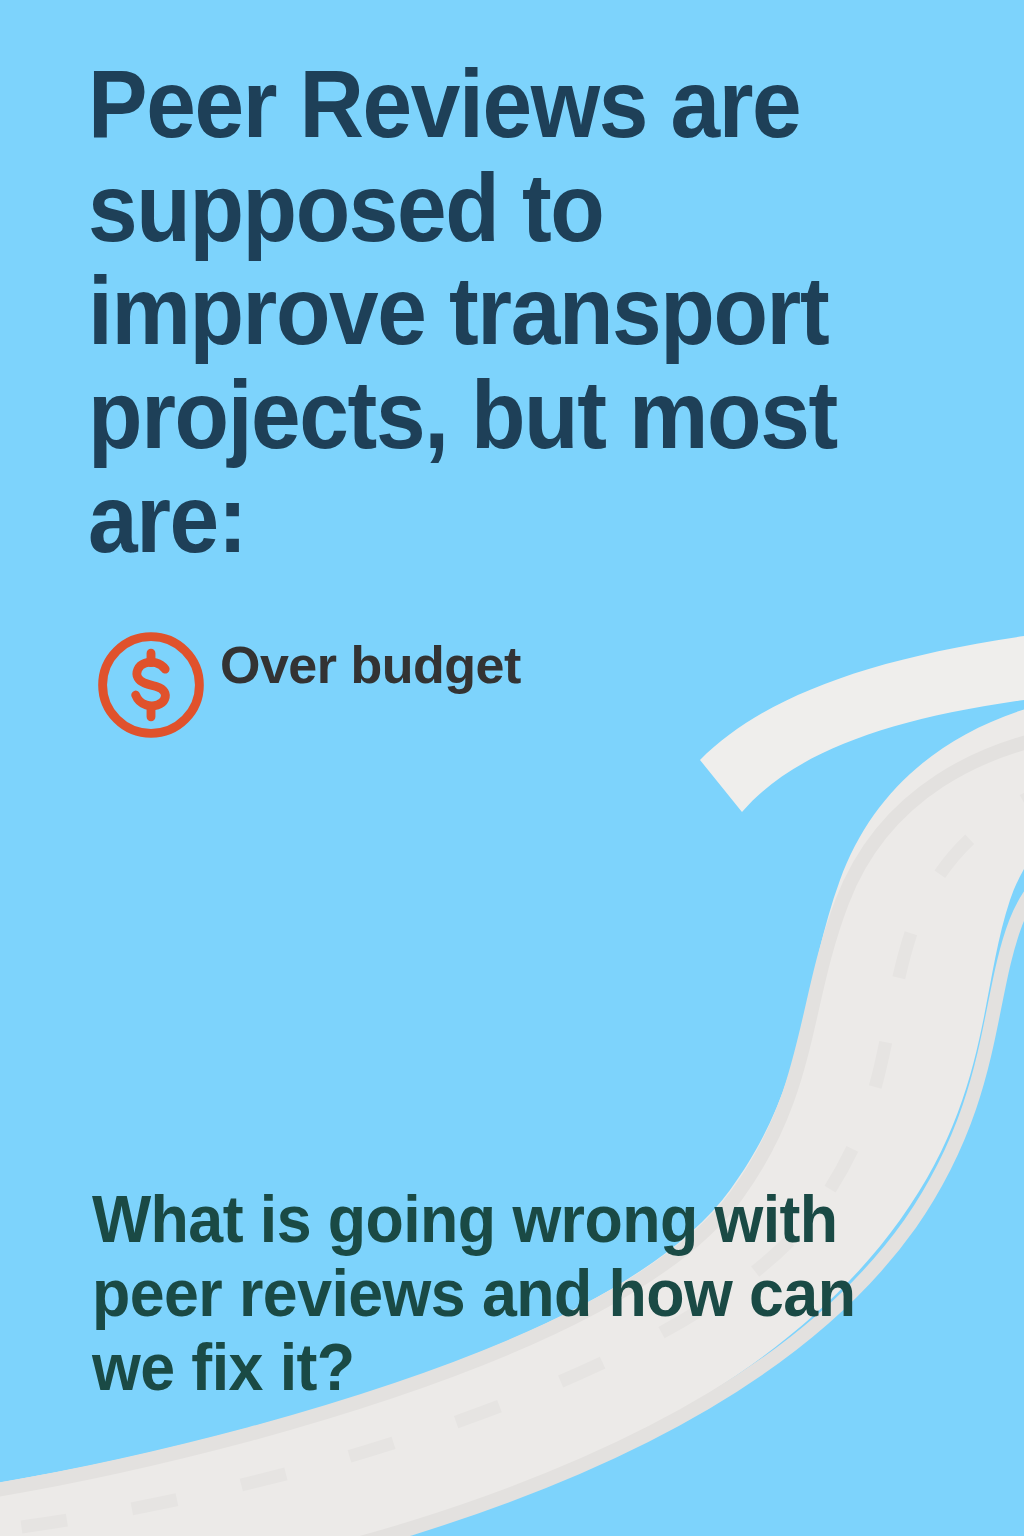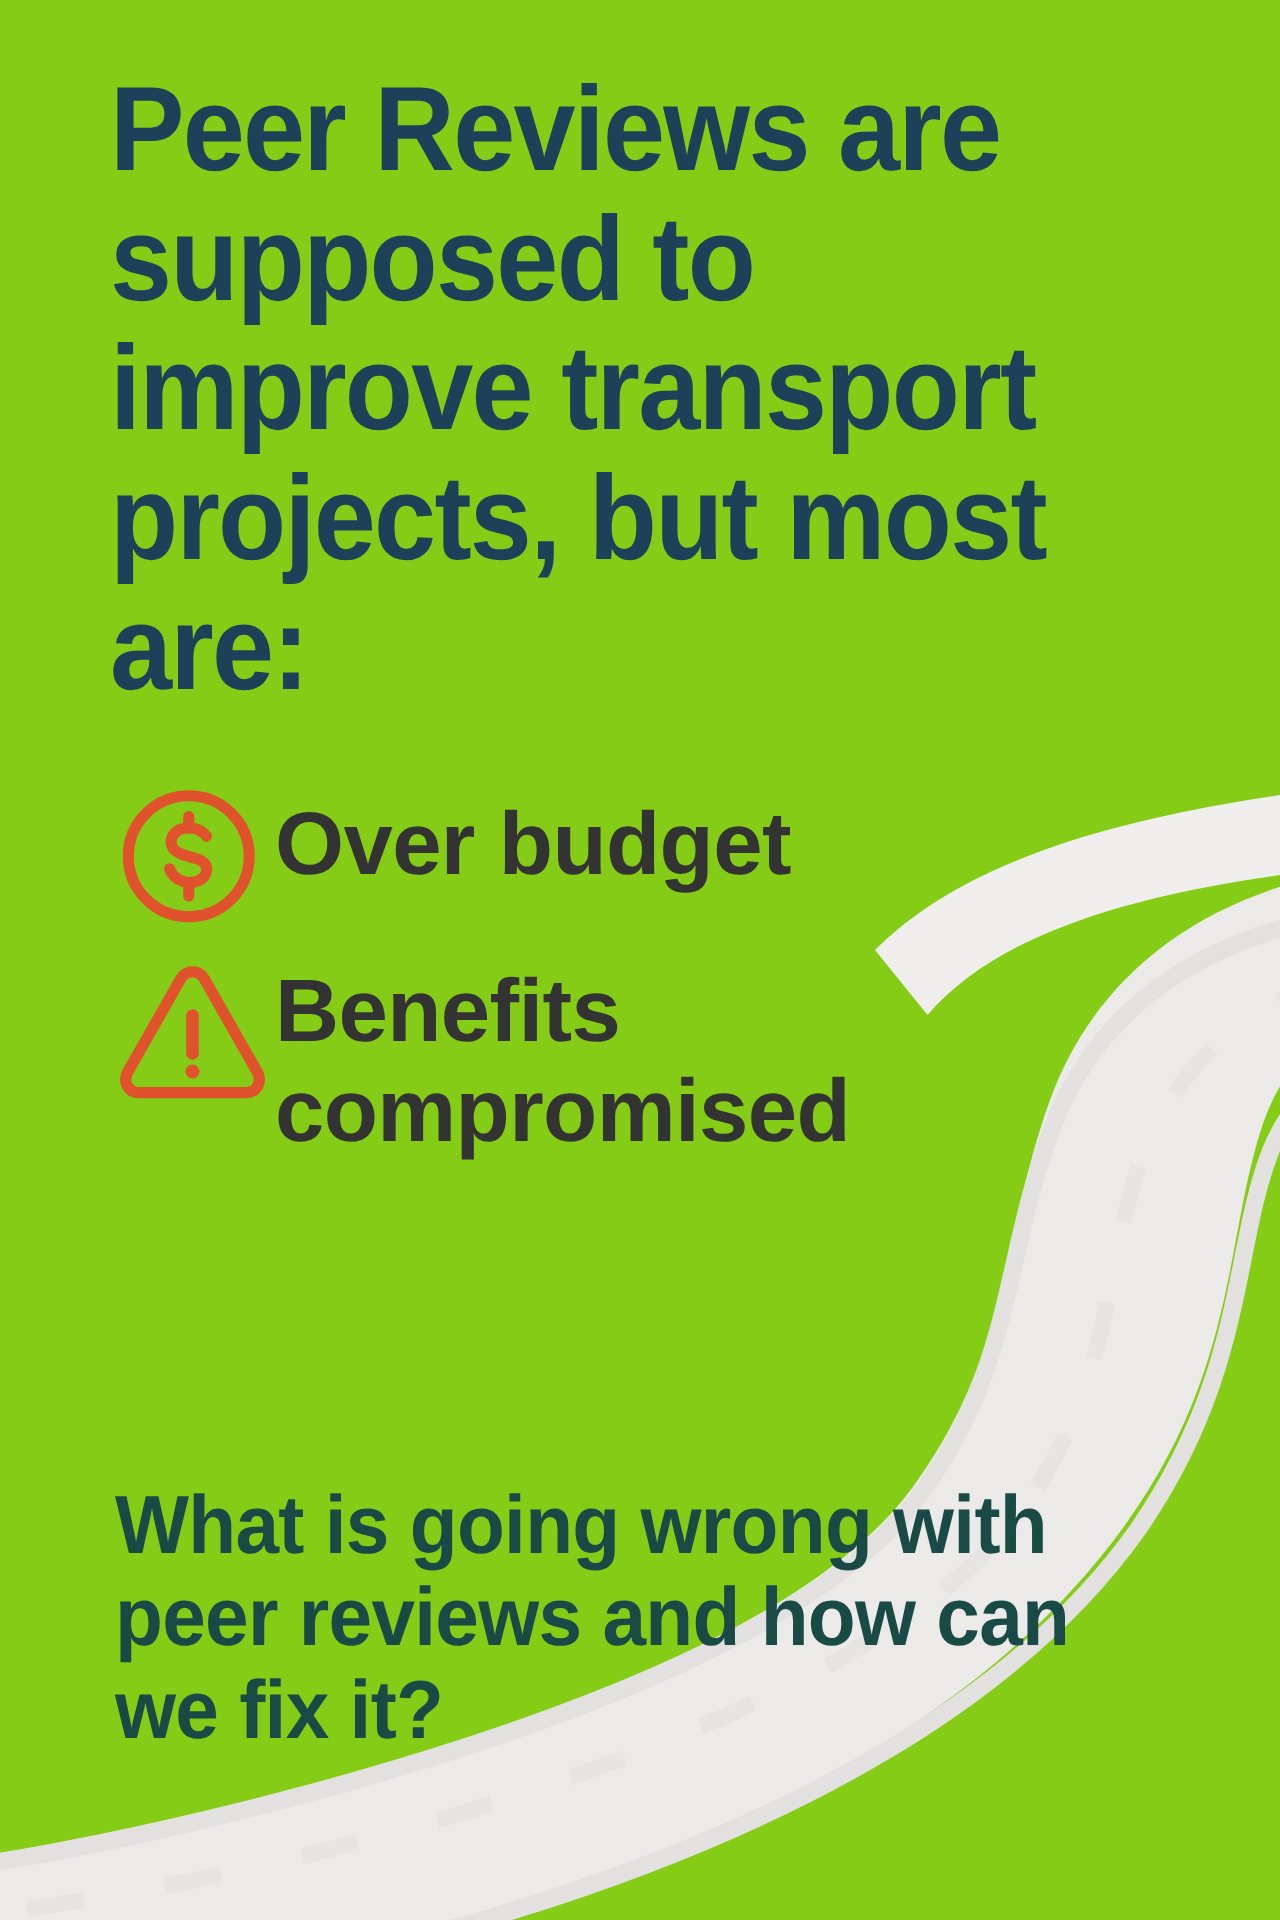--- a/index.html
+++ b/index.html
@@ -12,21 +12,21 @@
     background: #f4f3f1;
     font-family: "Liberation Sans", sans-serif;
     overflow: hidden;
     position: relative;
   }
 
   #poster {
     position: relative;
     width: 1024px;
     height: 1536px;
-    background: #84cc16;
+    background: #7dd3fc;
     overflow: hidden;
   }
 
   
   #road-bg {
     position: absolute;
     inset: 0;
     width: 1024px;
     height: 1536px;
     z-index: 0;
@@ -70,21 +70,21 @@
     height: 122px;
     display: flex;
     align-items: center;
     justify-content: flex-start;
   }
   .bullet-label {
     flex: 1 1 auto;
     color: #333333;
     font-family: "Liberation Sans", sans-serif;
     font-weight: 700;
-    font-size: 71px;
+    font-size: 52px;
     line-height: 1.12;
     letter-spacing: -0.5px;
     padding-top: 12px;
     white-space: pre-line;
   }
   .bullet-row.tall .bullet-icon { height: 150px; align-items: flex-start; padding-top: 4px; }
   .bullet-row.tall .bullet-label { padding-top: 2px; }
 
   
   #closing {
@@ -169,35 +169,18 @@
                    C 41.5 48.6, 49 49.8, 55 51.5
                    C 61 53.2, 63.5 57.5, 61.5 62
                    C 59.5 66.6, 52.5 69, 46 67
                    C 41.5 65.6, 38.5 62.5, 37 58.5" fill="none" stroke="#e0522c" stroke-width="7.5" stroke-linecap="round" stroke-linejoin="round"></path>
         </svg>
       </span>
       <span class="bullet-label">Over budget</span>
     </div>
 
 
-    <div class="bullet-row tall">
-      <span class="bullet-icon">
-        <svg width="124" height="110" viewBox="0 0 110 98" aria-hidden="true">
-          <path d="M46.5 10
-                   C 50.6 3.2, 59.4 3.2, 63.5 10
-                   L 101 76
-                   C 105 83, 101 91, 93 91
-                   L 17 91
-                   C 9 91, 5 83, 9 76
-                   Z" fill="none" stroke="#e0522c" stroke-width="8" stroke-linejoin="round"></path>
-          <path d="M55 36 L55 63" stroke="#e0522c" stroke-width="9" stroke-linecap="round" fill="none"></path>
-          <circle cx="55" cy="76" r="5" fill="#e0522c"></circle>
-        </svg>
-      </span>
-      <span class="bullet-label">Benefits
-compromised</span>
-    </div>
 
   </div>
 
   <h2 id="closing">What is going wrong with peer reviews and how can we fix it?</h2>
 
 </div>
 
 </body></html>

